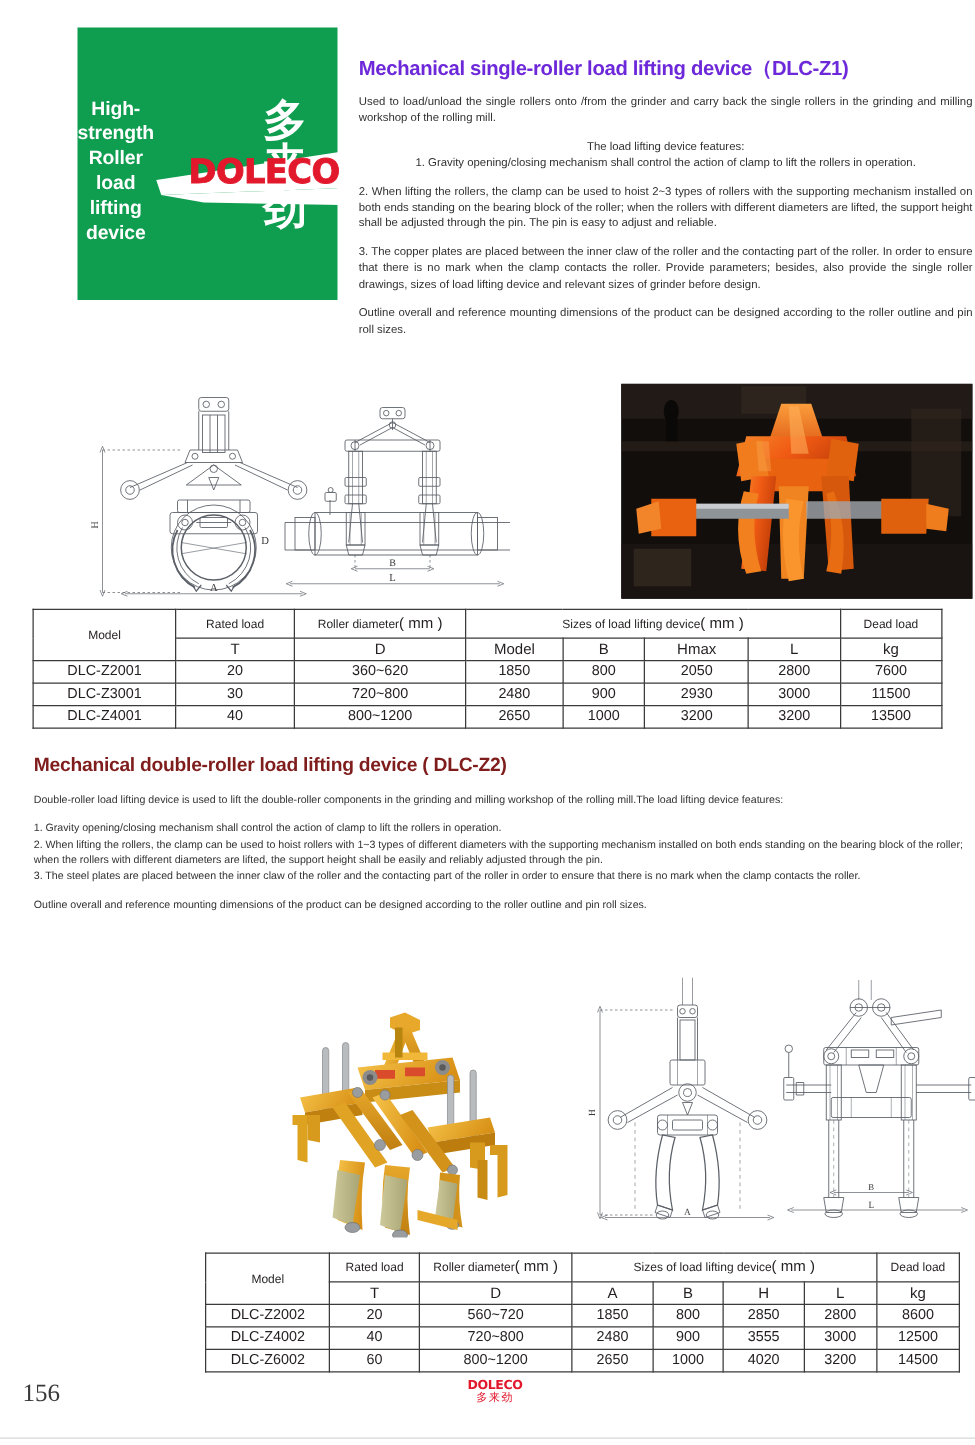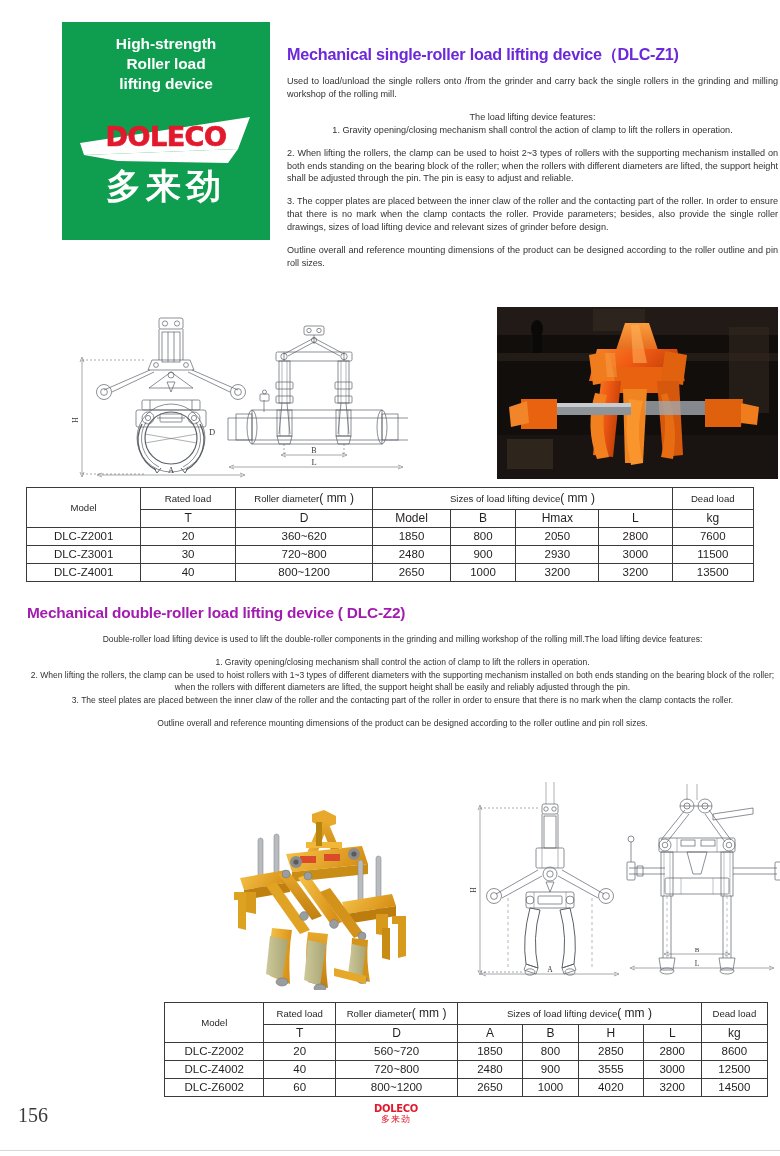--- a/index.html
+++ b/index.html
@@ -16,21 +16,21 @@
 
   
   .green-block {
     position: absolute;
     left: 62px;
     top: 22px;
     width: 208px;
     height: 218px;
     background: #0f9d4f;
     display: flex;
-    flex-direction: column;
+    flex-direction: row;
     align-items: center;
   }
   .green-title {
     margin-top: 12px;
     color: #ffffff;
     font-weight: bold;
     font-size: 15.5px;
     line-height: 1.28;
     text-align: center;
     letter-spacing: -0.1px;
@@ -128,23 +128,23 @@
   #table1 { position: absolute; left: 26px; top: 487px; width: 728px; }
   #table1 table { width: 728px; }
 
   
   .sec2-text { position: absolute; left: 27px; top: 604px; width: 751px; }
   h2.sec-title2 {
     margin: 0 0 11px 0;
     font-size: 15.4px;
     font-weight: bold;
     letter-spacing: -0.2px;
-    color: #a21caf;
-  }
-  .sec2-text p.body { font-size: 8.5px; line-height: 1.5; text-align: center; }
+    color: #7f1d1d;
+  }
+  .sec2-text p.body { font-size: 8.5px; line-height: 1.5; text-align: left; }
 
   .render2 { position: absolute; left: 216px; top: 808px; width: 220px; height: 182px; }
   .draw3 { position: absolute; left: 468px; top: 782px; width: 165px; height: 200px; }
   .draw4 { position: absolute; left: 625px; top: 782px; width: 160px; height: 200px; }
 
   #table2 { position: absolute; left: 164px; top: 1002px; width: 604px; }
   #table2 table { width: 604px; }
 
   
   .page-num {

